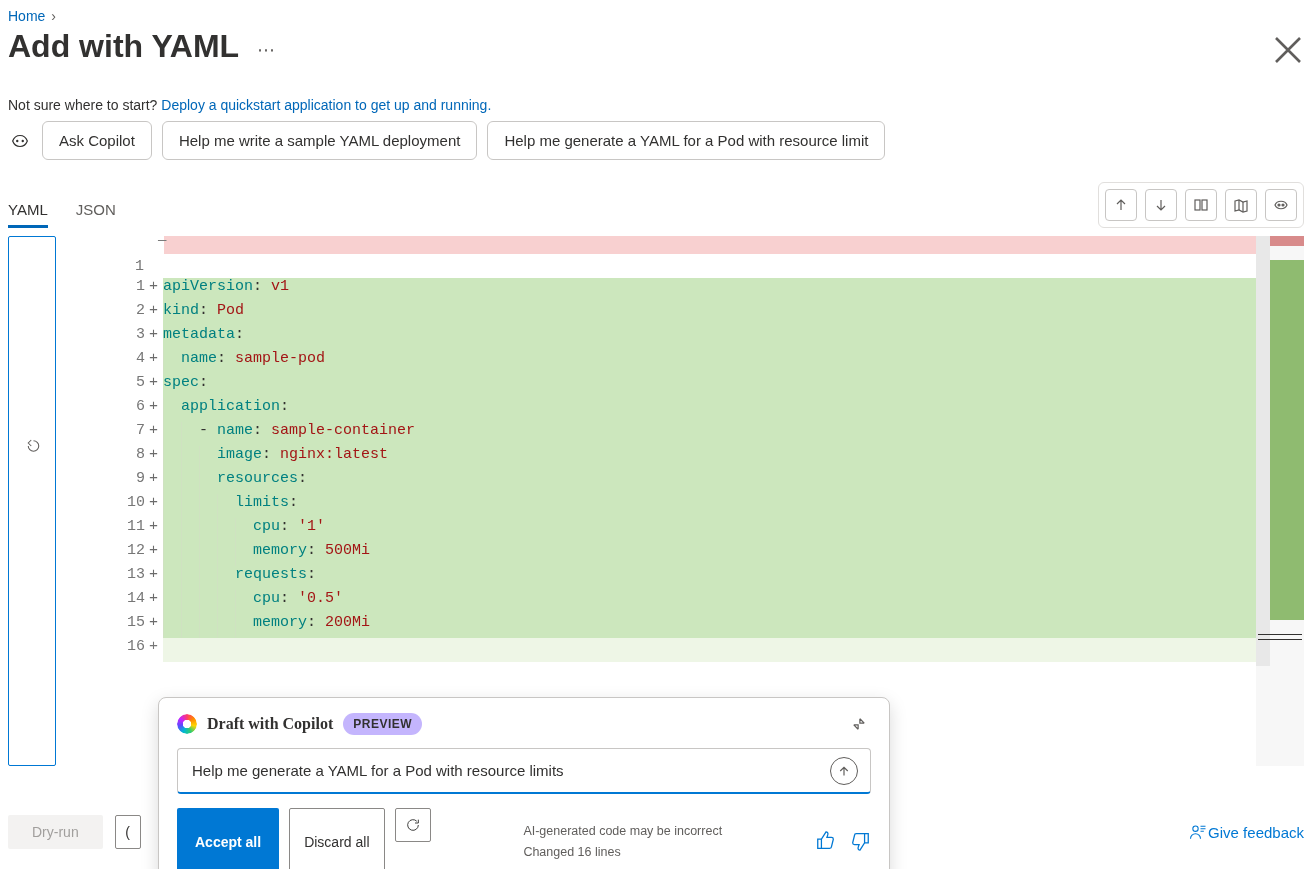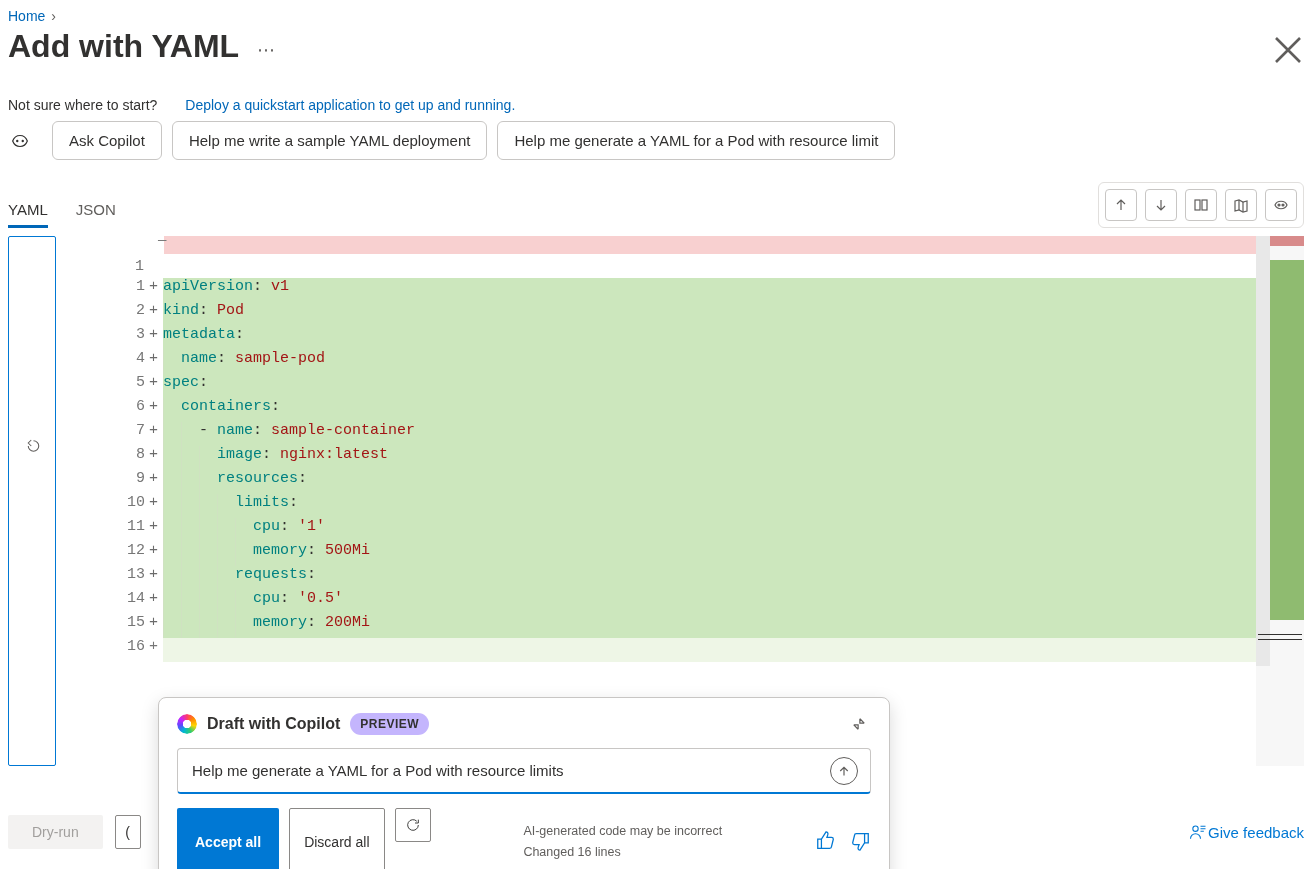--- a/index.html
+++ b/index.html
@@ -40,24 +40,24 @@
 
   
   .title-row { display:flex; align-items:center; justify-content:space-between; }
   .title-left { display:flex; align-items:center; gap:18px; }
   h1 { margin:0; font-size:32px; font-weight:600; padding:2px 0 8px 0; }
   .ellipsis { font-size:18px; letter-spacing:2px; color:#605e5c; cursor:pointer; line-height:1; }
   .close-x { width:32px; height:32px; display:flex; align-items:center; justify-content:center; cursor:pointer; font-size:18px; color:#605e5c; }
 
   
   .hint-row { padding:24px 0 8px 0; font-size:14px; }
-  .hint-row a { color: var(--link); text-decoration:none;margin-left:24px; }
-
-  
-  .pill-row { display:flex; align-items:center; gap:20px; width:960px; overflow:hidden; }
+  .hint-row a { color: var(--link); text-decoration:none; }
+
+  
+  .pill-row { display:flex; align-items:center; gap:10px; width:960px; overflow:hidden; }
   .copilot-glyph { width:24px; flex:0 0 24px; display:flex; align-items:center; justify-content:center; }
   .pill {
     border:1px solid var(--border); border-radius:6px; padding:10px 16px;
     font-size:15px; color:var(--text); white-space:nowrap; cursor:pointer; background:#fff;
   }
 
   
   .tabbar-row { display:flex; align-items:flex-end; justify-content:space-between; margin-top:22px; }
   .tabs { display:flex; gap:28px; }
   .tab { font-size:15px; padding:6px 0 10px 0; cursor:pointer; position:relative; color:#605e5c; }
@@ -112,21 +112,21 @@
   .minimap .mm-caret { position:absolute; left:2px; top:398px; width:44px; height:6px; border:1px solid #323130; border-right:none; border-left:none; }
 
   
   .copilot-panel {
     position:absolute; left:158px; top:697px; width:732px; background:#fff;
     border:1px solid #c8c6c4; border-radius:8px; box-shadow:0 6px 18px rgba(0,0,0,.15);
     padding:14px 18px 14px 18px;
   }
   .cp-head { display:flex; align-items:center; justify-content:space-between; }
   .cp-title { display:flex; align-items:center; gap:10px; }
-  .cp-title .name { font-size:16px; font-weight:600; }
+  .cp-title .name { font-size:16px; font-weight:600;font-family:Liberation Serif, serif; }
   .badge {
     font-size:12px; font-weight:600; background:#c4b5fd; color:#323130;
     padding:4px 10px; border-radius:12px; letter-spacing:.5px;
   }
   .collapse { width:24px; height:24px; display:flex; align-items:center; justify-content:center; cursor:pointer; }
   .collapse svg { stroke:#605e5c; fill:none; stroke-width:1.4; width:14px; height:14px; }
 
   .cp-input-row {
     margin-top:12px;
     border:1px solid var(--border); border-bottom:2px solid var(--selected);
@@ -309,21 +309,21 @@
           <div class="line added">
             <span class="ln1"></span>
             <span class="ln2">5</span>
             <span class="marker">+</span>
             <span class="code"><span class="k">spec</span><span>:</span></span>
           </div>
           <div class="line added">
             <span class="ln1"></span>
             <span class="ln2">6</span>
             <span class="marker">+</span>
-            <span class="code"><span class="indent-guide" style="padding-left:0px;width:18px;"></span><span class="k">containers</span><span>:</span></span>
+            <span class="code"><span class="indent-guide" style="padding-left:0px;width:18px;"></span><span class="k">application</span><span>:</span></span>
           </div>
           <div class="line added">
             <span class="ln1"></span>
             <span class="ln2">7</span>
             <span class="marker">+</span>
             <span class="code"><span class="indent-guide" style="padding-left:0px;width:18px;"></span><span class="indent-guide" style="padding-left:0px;width:18px;"></span><span>- </span><span class="k">name</span><span>:</span><span> </span><span class="s">sample-container</span></span>
           </div>
           <div class="line added">
             <span class="ln1"></span>
             <span class="ln2">8</span>

